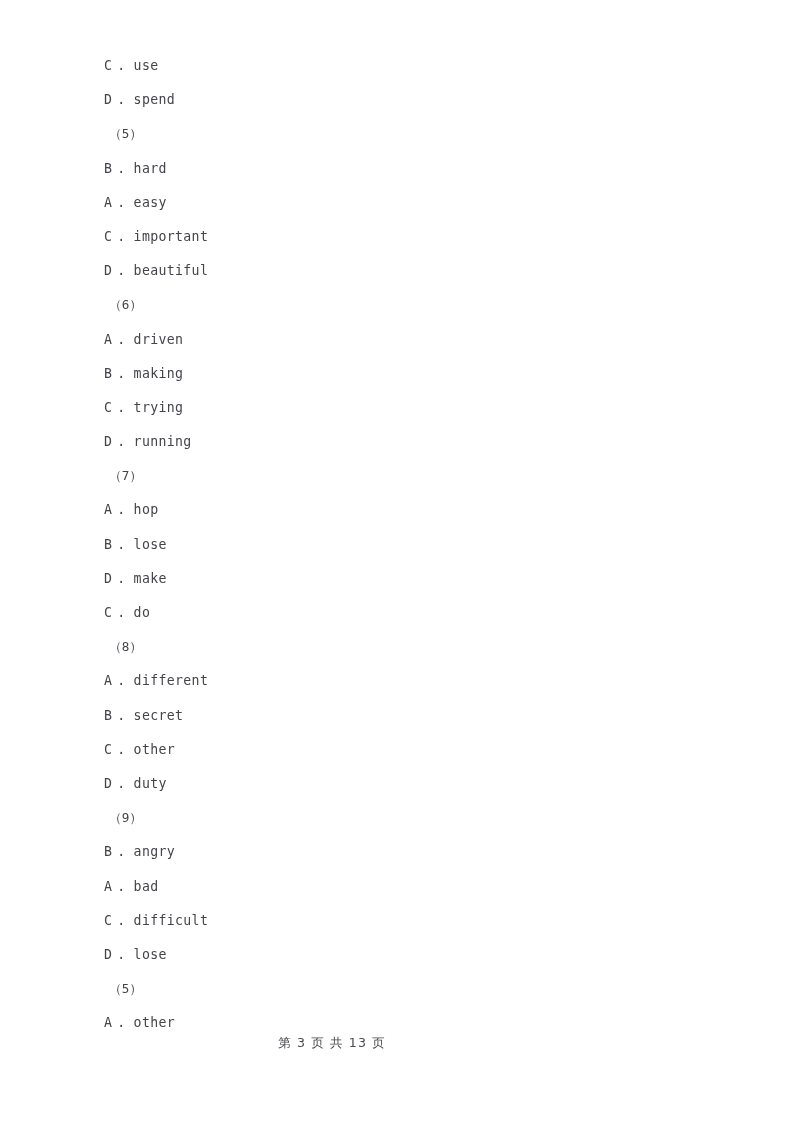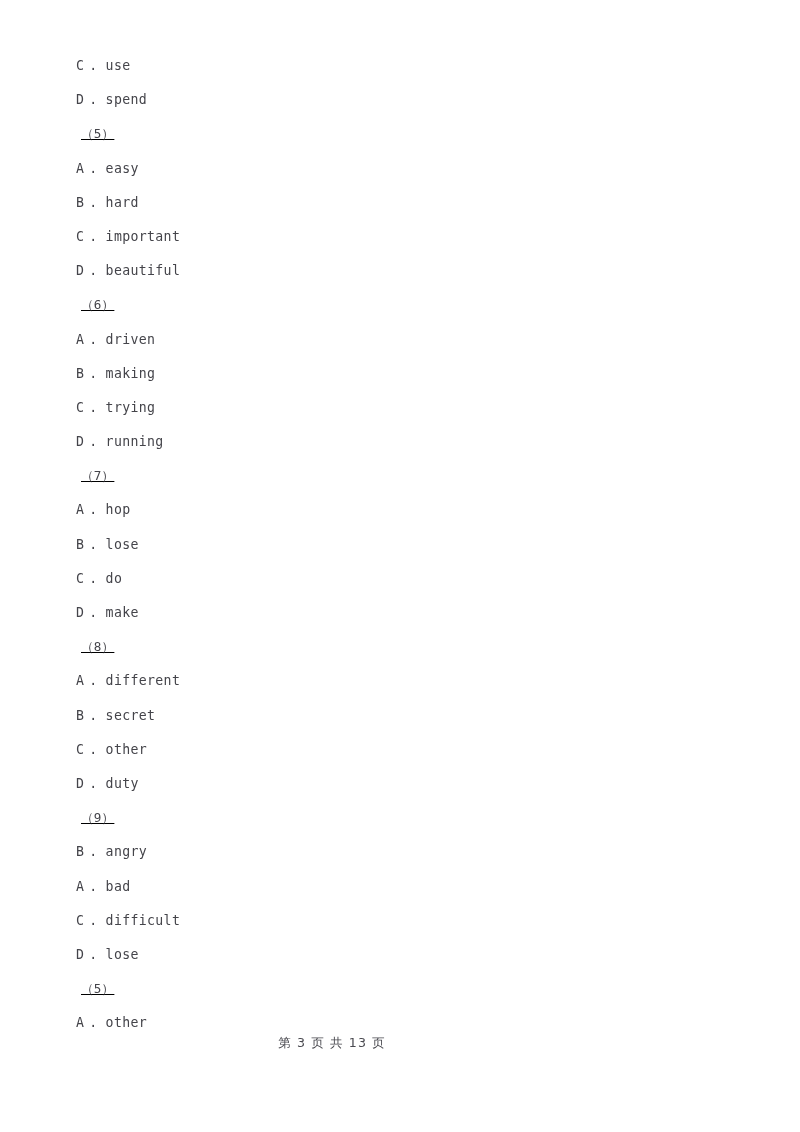--- a/index.html
+++ b/index.html
@@ -14,24 +14,23 @@
     width: 800px;
     height: 1132px;
     background: #ffffff;
     overflow: hidden;
     font-family: "DejaVu Sans Mono", "Liberation Mono", monospace;
   }
 
   
   .doc-body {
     position: absolute;
-    left: 76px;
+    left: 104px;
     top: 49px;
     width: 600px;
-    text-decoration: underline;
   }
 
   .line {
     height: 34.2px;
     line-height: 34.2px;
     font-size: 13.2px;
     color: #44444a;
     white-space: pre;
     letter-spacing: 0.35px;
     -webkit-font-smoothing: antialiased;
@@ -81,34 +80,34 @@
 </head>
 <body>
 
 <div class="page">
 
   <div class="doc-body">
 
   <div class="line option"><span class="opt-letter">C</span><span class="opt-sep">.</span><span class="opt-text">use</span></div>
       <div class="line option"><span class="opt-letter">D</span><span class="opt-sep">.</span><span class="opt-text">spend</span></div>
       <div class="line group"><span>（5）</span></div>
+      <div class="line option"><span class="opt-letter">B</span><span class="opt-sep">.</span><span class="opt-text">hard</span></div>
       <div class="line option"><span class="opt-letter">A</span><span class="opt-sep">.</span><span class="opt-text">easy</span></div>
-      <div class="line option"><span class="opt-letter">B</span><span class="opt-sep">.</span><span class="opt-text">hard</span></div>
       <div class="line option"><span class="opt-letter">C</span><span class="opt-sep">.</span><span class="opt-text">important</span></div>
       <div class="line option"><span class="opt-letter">D</span><span class="opt-sep">.</span><span class="opt-text">beautiful</span></div>
       <div class="line group"><span>（6）</span></div>
       <div class="line option"><span class="opt-letter">A</span><span class="opt-sep">.</span><span class="opt-text">driven</span></div>
       <div class="line option"><span class="opt-letter">B</span><span class="opt-sep">.</span><span class="opt-text">making</span></div>
       <div class="line option"><span class="opt-letter">C</span><span class="opt-sep">.</span><span class="opt-text">trying</span></div>
       <div class="line option"><span class="opt-letter">D</span><span class="opt-sep">.</span><span class="opt-text">running</span></div>
       <div class="line group"><span>（7）</span></div>
       <div class="line option"><span class="opt-letter">A</span><span class="opt-sep">.</span><span class="opt-text">hop</span></div>
       <div class="line option"><span class="opt-letter">B</span><span class="opt-sep">.</span><span class="opt-text">lose</span></div>
+      <div class="line option"><span class="opt-letter">D</span><span class="opt-sep">.</span><span class="opt-text">make</span></div>
       <div class="line option"><span class="opt-letter">C</span><span class="opt-sep">.</span><span class="opt-text">do</span></div>
-      <div class="line option"><span class="opt-letter">D</span><span class="opt-sep">.</span><span class="opt-text">make</span></div>
       <div class="line group"><span>（8）</span></div>
       <div class="line option"><span class="opt-letter">A</span><span class="opt-sep">.</span><span class="opt-text">different</span></div>
       <div class="line option"><span class="opt-letter">B</span><span class="opt-sep">.</span><span class="opt-text">secret</span></div>
       <div class="line option"><span class="opt-letter">C</span><span class="opt-sep">.</span><span class="opt-text">other</span></div>
       <div class="line option"><span class="opt-letter">D</span><span class="opt-sep">.</span><span class="opt-text">duty</span></div>
       <div class="line group"><span>（9）</span></div>
       <div class="line option"><span class="opt-letter">B</span><span class="opt-sep">.</span><span class="opt-text">angry</span></div>
       <div class="line option"><span class="opt-letter">A</span><span class="opt-sep">.</span><span class="opt-text">bad</span></div>
       <div class="line option"><span class="opt-letter">C</span><span class="opt-sep">.</span><span class="opt-text">difficult</span></div>
       <div class="line option"><span class="opt-letter">D</span><span class="opt-sep">.</span><span class="opt-text">lose</span></div>

